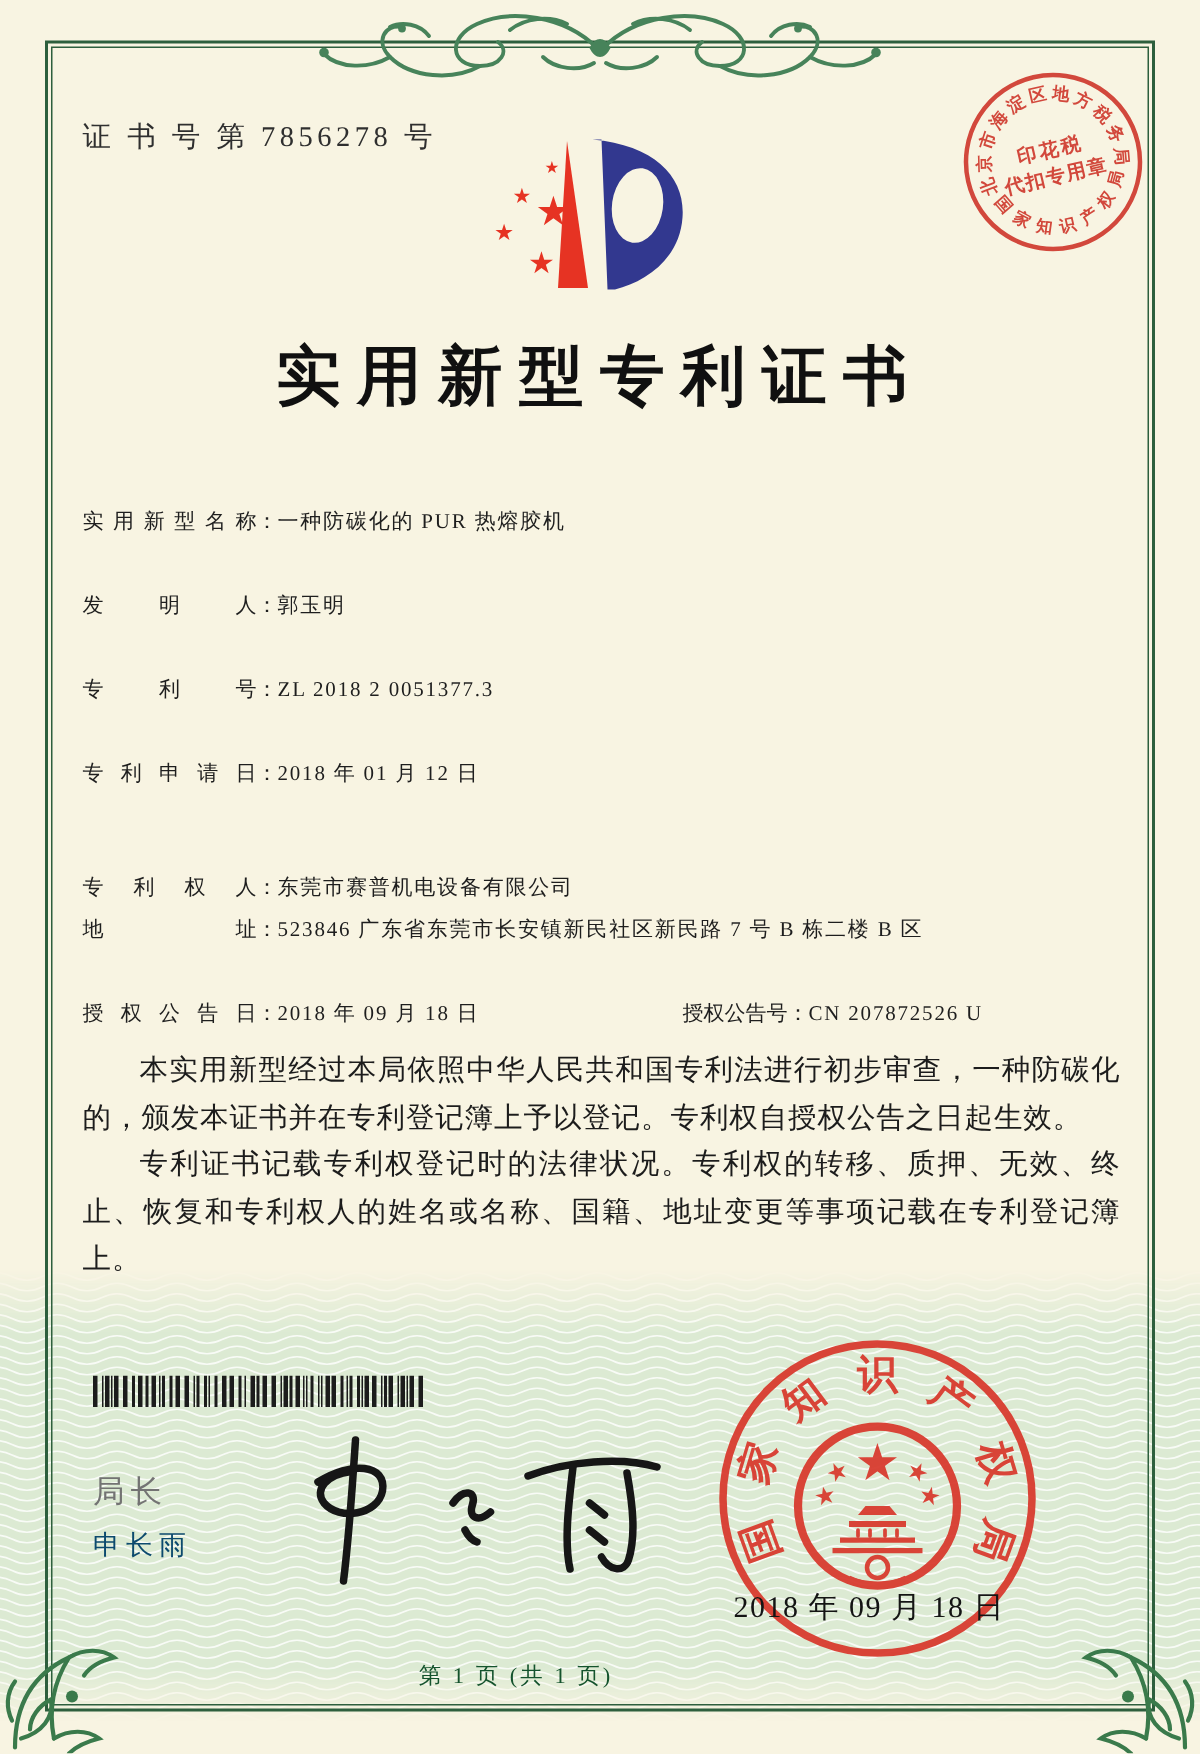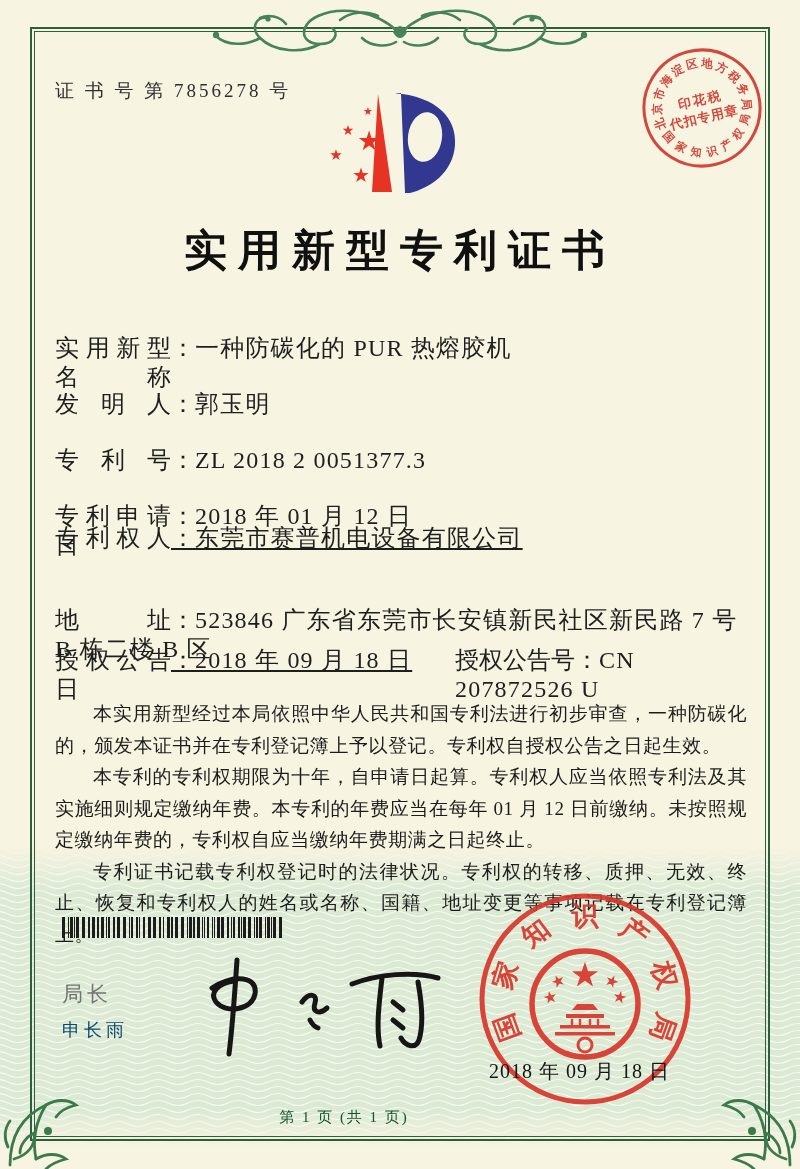--- a/index.html
+++ b/index.html
@@ -15,25 +15,25 @@
   .frame{left:30px;top:27px;right:30px;bottom:28px;border:2.5px solid #2d5f3d;z-index:2;pointer-events:none;}
   .frame-inner{position:absolute;inset:2px;border:1px solid #2d5f3d;}
   
   .cert-no{left:55px;top:78px;font-size:19px;letter-spacing:3px;color:#2f2f2f;z-index:3;}
   .tax-stamp{left:638px;top:44px;width:128px;height:128px;z-index:4;transform:rotate(-13deg);opacity:.92;}
   .tax-stamp text{fill:#cf3a2e;font-family:"Liberation Serif",serif;font-weight:bold;}
   .logo{left:306px;top:90px;width:202px;height:126px;z-index:3;}
   .title{left:0;top:222px;width:800px;text-align:center;font-size:43px;font-weight:bold;
          letter-spacing:11px;color:#101010;z-index:3;}
   
-  .field{left:55px;width:692px;font-size:24px;line-height:29px;z-index:3;color:#1e1e1e;}
+  .field{left:55px;width:692px;font-size:14px;line-height:29px;z-index:3;color:#1e1e1e;}
   .flabel{display:inline-block;width:116px;text-align:justify;text-align-last:justify;vertical-align:top;}
   .fvalue{letter-spacing:1.2px;}
   .r1{top:334px;} .r2{top:390px;} .r3{top:446px;} .r4{top:502px;}
-  .r5{top:524px;text-decoration:underline;} .r6{top:606px;} .r7{top:646px;text-decoration:underline;}
+  .r5{top:578px;} .r6{top:606px;} .r7{top:662px;}
   .grant-no{position:absolute;left:400px;top:0;}
   
   .paras{left:55px;top:698px;width:692px;font-size:19px;line-height:31.5px;z-index:3;
          text-align:justify;color:#1c1c1c;}
   .paras p{margin:0;text-indent:2em;letter-spacing:.6px;}
   
   .barcode{left:62px;top:917px;width:224px;height:21px;z-index:3;}
   .chief-title{left:62px;top:980px;font-size:21px;letter-spacing:4px;z-index:3;
      font-family:"Liberation Sans","DejaVu Sans",sans-serif;color:#737373;}
   .chief-name{left:62px;top:1018px;font-size:18px;letter-spacing:4px;z-index:3;
@@ -166,21 +166,20 @@
 </div>
 <div class="abs field r7">
   <span class="flabel">授权公告日</span><span>：</span><span class="fvalue">2018 年 09 月 18 日</span>
   <span class="grant-no">
     <span>授权公告号</span><span>：</span><span class="fvalue">CN 207872526 U</span>
   </span>
 </div>
 
 <div class="abs paras">
   <p>本实用新型经过本局依照中华人民共和国专利法进行初步审查，一种防碳化的，颁发本证书并在专利登记簿上予以登记。专利权自授权公告之日起生效。</p>
-  <p>本专利的专利权期限为十年，自申请日起算。专利权人应当依照专利法及其实施细则规定缴纳年费。本专利的年费应当在每年 01 月 12 日前缴纳。未按照规定缴纳年费的，专利权自应当缴纳年费期满之日起终止。</p>
   <p>专利证书记载专利权登记时的法律状况。专利权的转移、质押、无效、终止、恢复和专利权人的姓名或名称、国籍、地址变更等事项记载在专利登记簿上。</p>
 </div>
 
 <svg class="abs barcode" viewBox="0 0 224 21">
     <rect x="0" y="0" width="3" height="21" fill="#1c1c1c"></rect>
     <rect x="6" y="0" width="1" height="21" fill="#1c1c1c"></rect>
     <rect x="8" y="0" width="3" height="21" fill="#1c1c1c"></rect>
     <rect x="12" y="0" width="1" height="21" fill="#1c1c1c"></rect>
     <rect x="14" y="0" width="3" height="21" fill="#1c1c1c"></rect>
     <rect x="20" y="0" width="3" height="21" fill="#1c1c1c"></rect>

